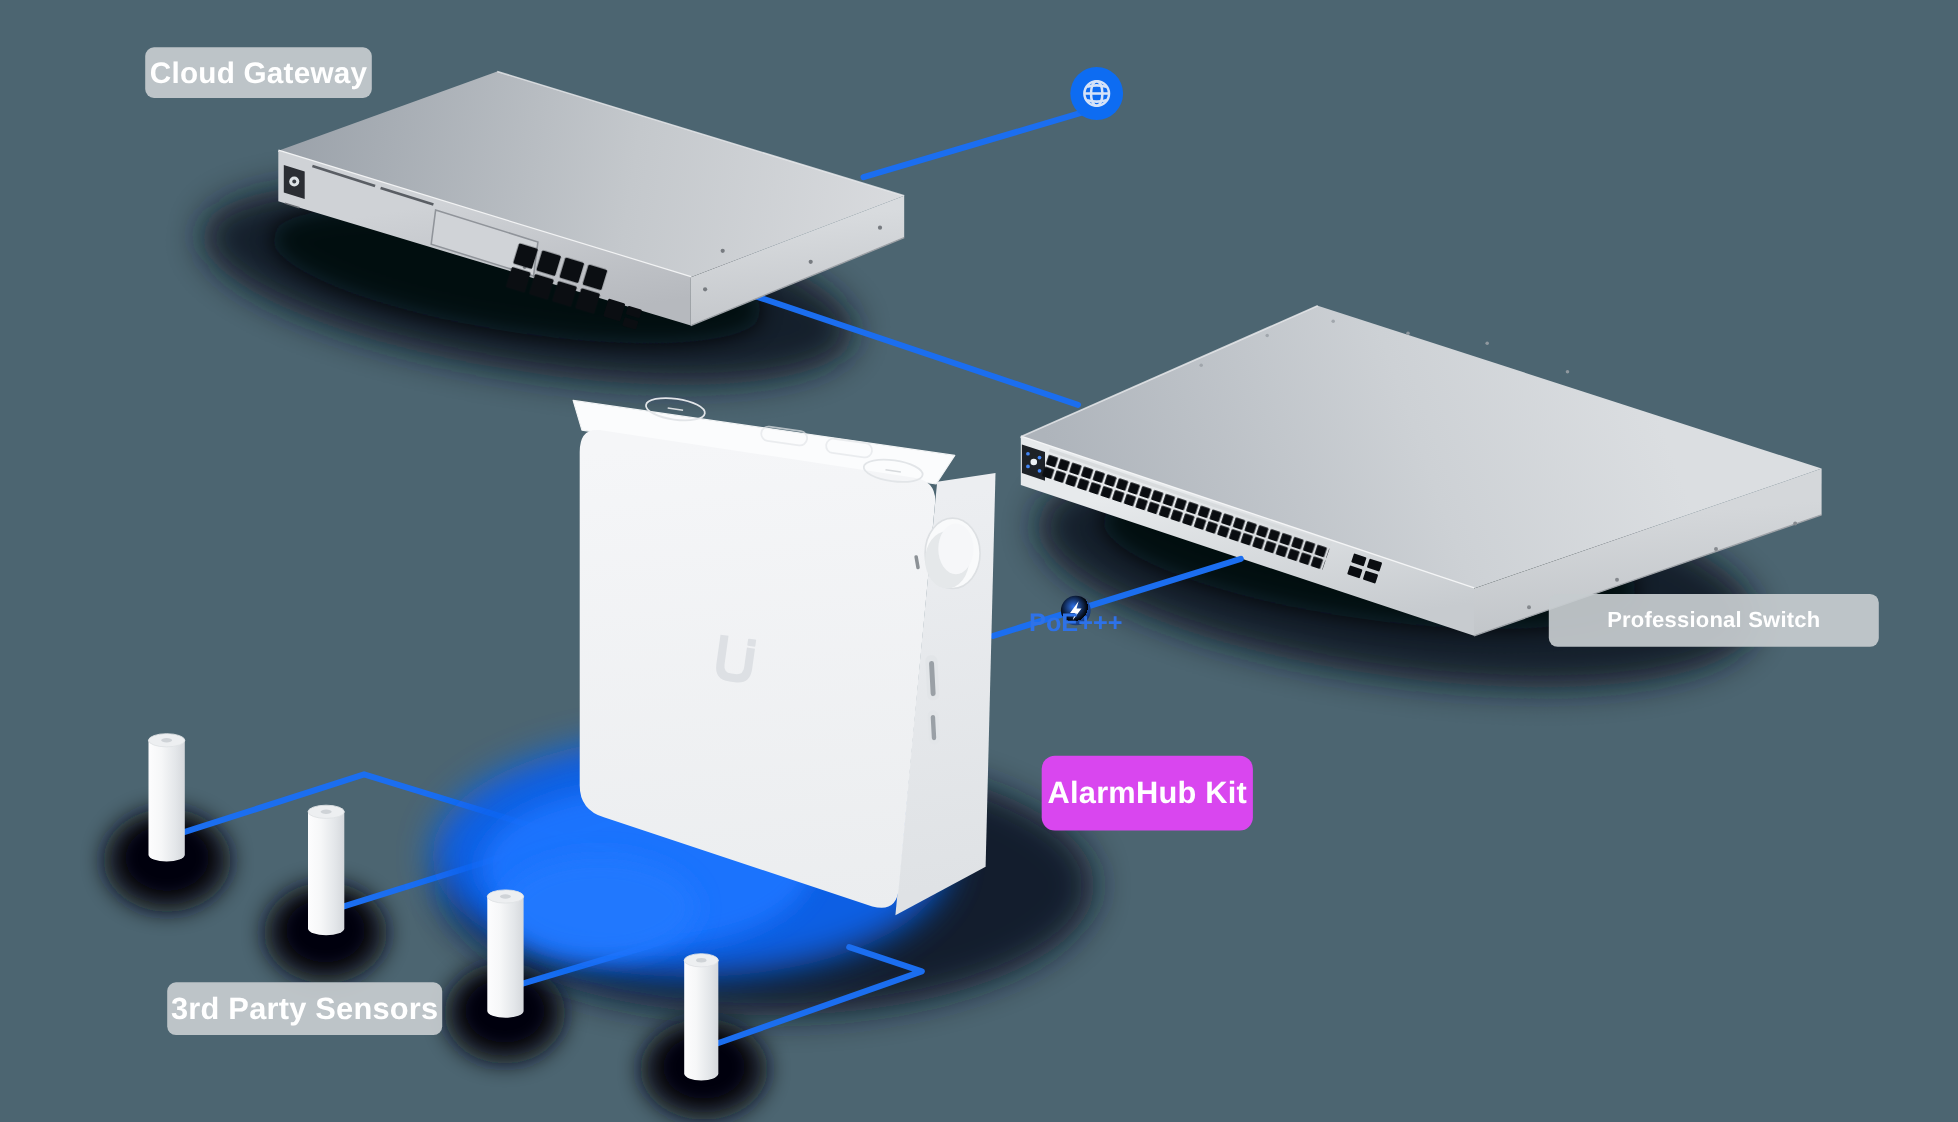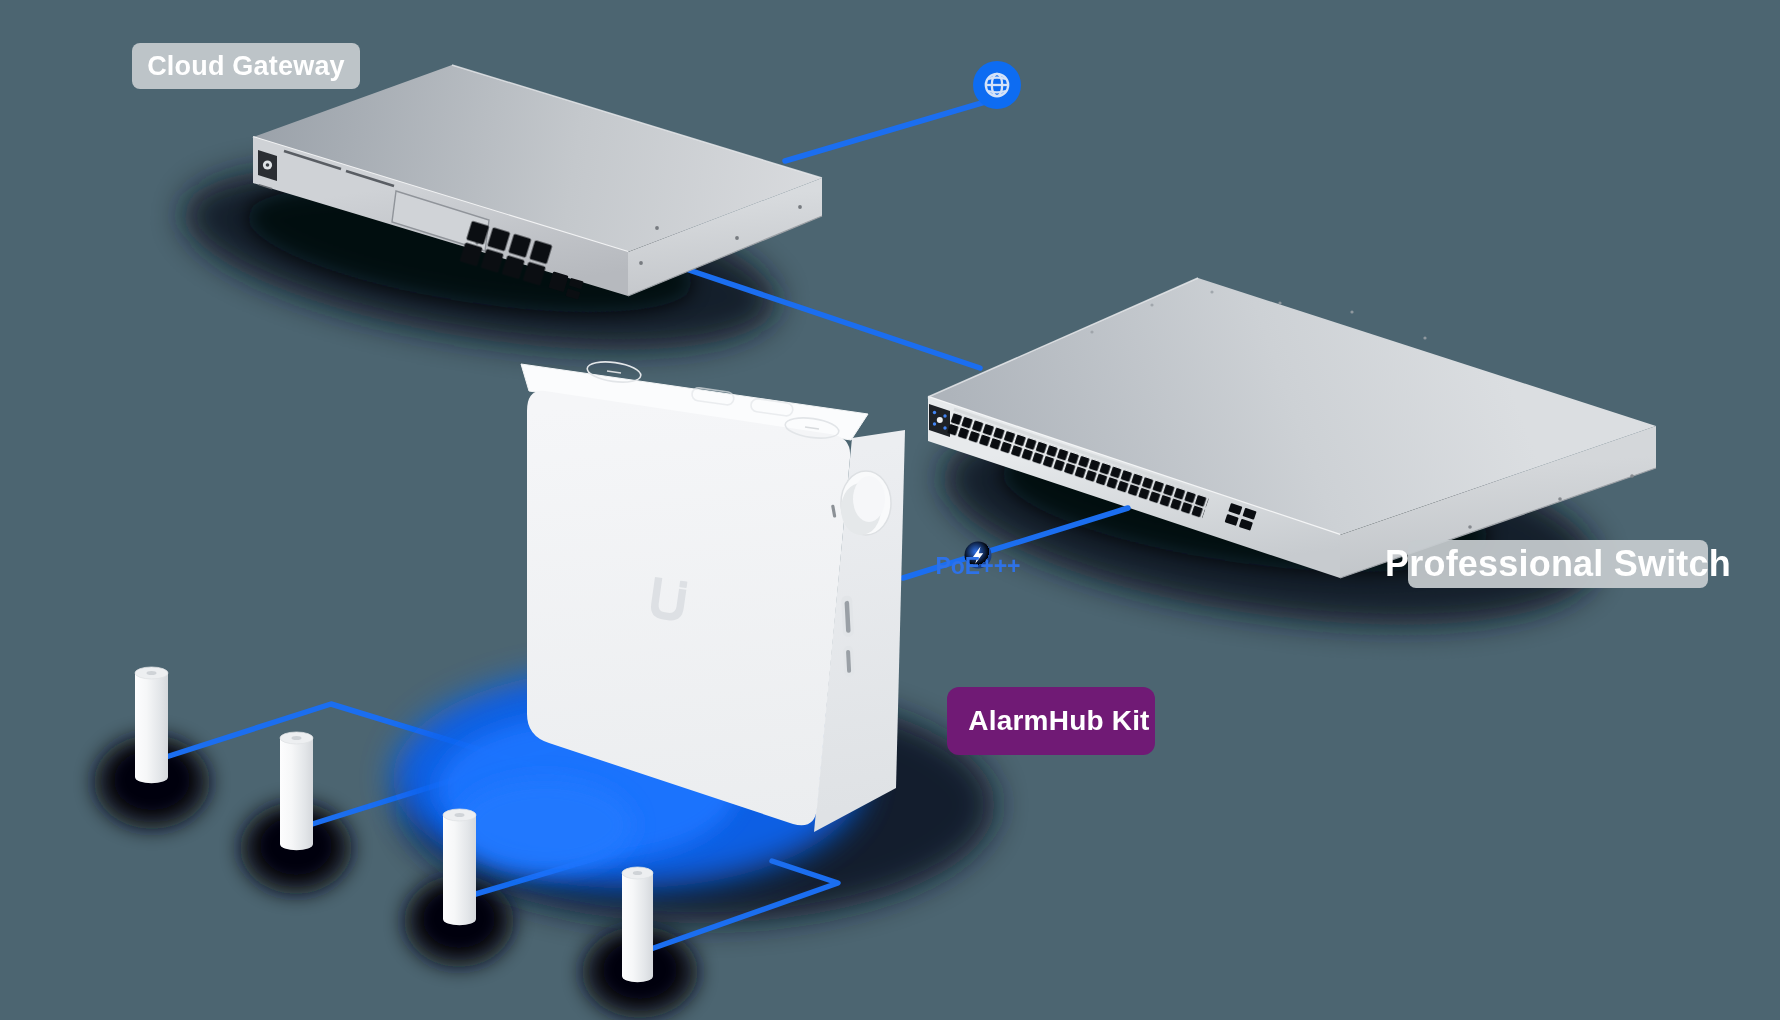--- a/index.html
+++ b/index.html
@@ -3,23 +3,23 @@
 <meta charset="utf-8">
 <style>
   html,body{margin:0;padding:0;background:#4c6571;}
   .stage{position:relative;width:1780px;height:1020px;overflow:hidden;
          font-family:"Liberation Sans",sans-serif;background:#4c6571;}
   .stage svg{position:absolute;left:0;top:0;}
   .label{position:absolute;display:flex;align-items:center;justify-content:center;
          color:#ffffff;font-weight:700;border-radius:8px;white-space:nowrap;
          letter-spacing:.2px;}
   .label.gray{background:rgba(198,203,207,0.93);}
-  .label.blue{background:#701a75;border-radius:12px;padding-left:16px;}
-  #lbl-cloud-gateway{left:132px;top:43px;width:228px;height:46px;font-size:27px;}
-  #lbl-professional-switch{left:1408px;top:540px;width:300px;height:48px;font-size:36px;}
+  .label.blue{background:#d946ef;border-radius:12px;}
+  #lbl-cloud-gateway{left:132px;top:43px;width:206px;height:46px;font-size:27px;}
+  #lbl-professional-switch{left:1408px;top:540px;width:300px;height:48px;font-size:20px;}
   #lbl-alarmhub{left:947px;top:687px;width:192px;height:68px;font-size:28px;}
   #lbl-sensors{left:152px;top:893px;width:250px;height:48px;font-size:28px;}
   #poe-annotation{position:absolute;left:925px;top:513px;width:106px;text-align:center;
          font-size:23px;font-weight:700;color:#2e72e8;margin-top:40px;}
 </style>
 </head>
 <body>
 
 <div class="stage">
 
@@ -276,15 +276,16 @@
   </g>
   <g>
     <circle cx="978" cy="555" r="13.5" fill="url(#boltBadge)"></circle>
     <path d="M980.5 546.5 L972.8 557.2 L977.3 557.2 L975.2 563.8 L983.2 553.2 L978.7 553.2 Z" fill="#ffffff"></path>
   </g>
 </svg>
 
 <div class="label gray" id="lbl-cloud-gateway">Cloud Gateway</div>
 <div class="label gray" id="lbl-professional-switch">Professional Switch</div>
 <div class="label blue" id="lbl-alarmhub">AlarmHub Kit</div>
+<div class="label gray" id="lbl-sensors">3rd Party Sensors</div>
 <div id="poe-annotation">PoE+++</div>
 
 </div>
 
 </body></html>

